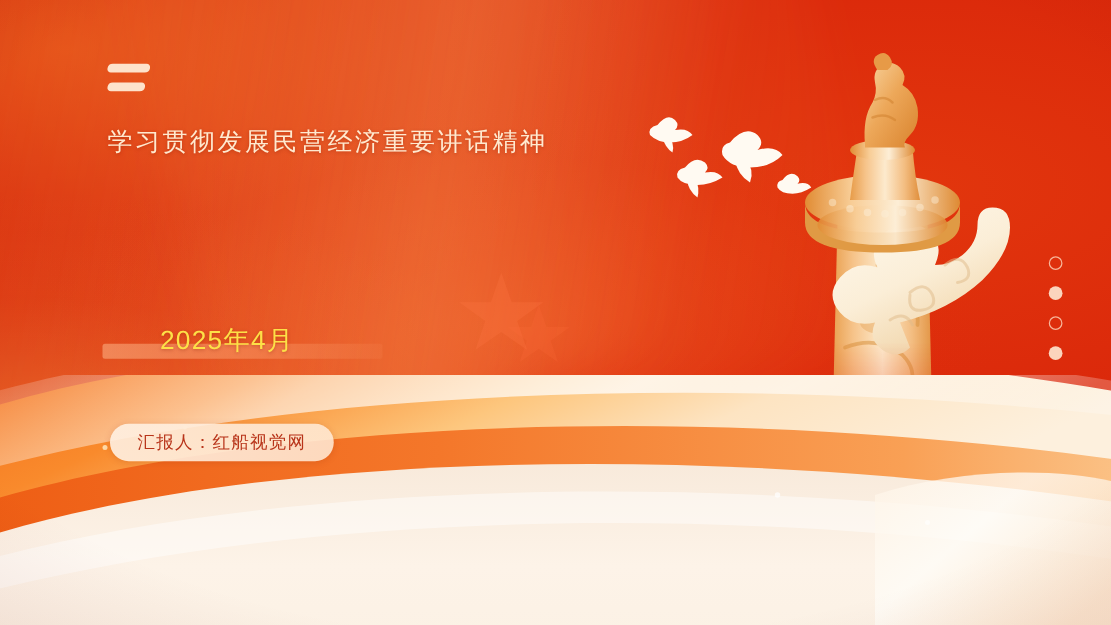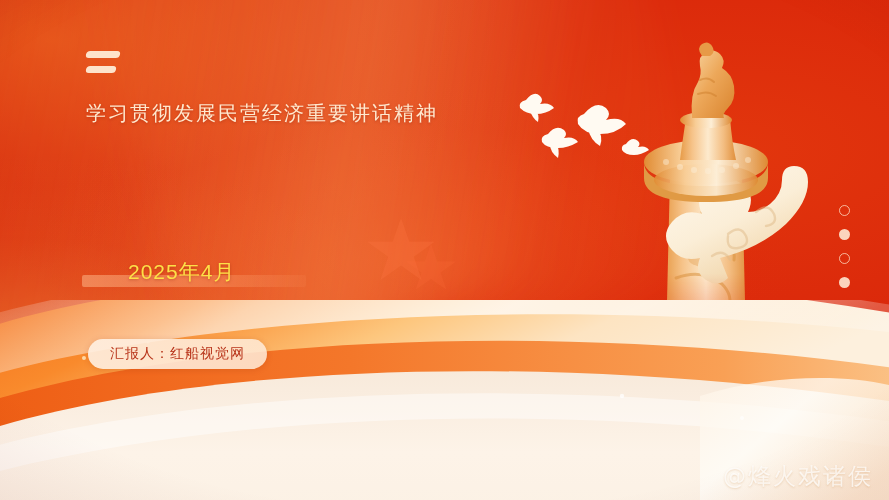--- a/index.html
+++ b/index.html
@@ -409,15 +409,14 @@
     <span class="presenter-text">汇报人：红船视觉网</span>
   </div>
 
   <div class="dots">
     <span class="dot ring"></span>
     <span class="dot fill"></span>
     <span class="dot ring"></span>
     <span class="dot fill"></span>
   </div>
 
-  <div class="watermark">@烽火戏诸侯</div>
 
 </div>
 
 </body></html>

